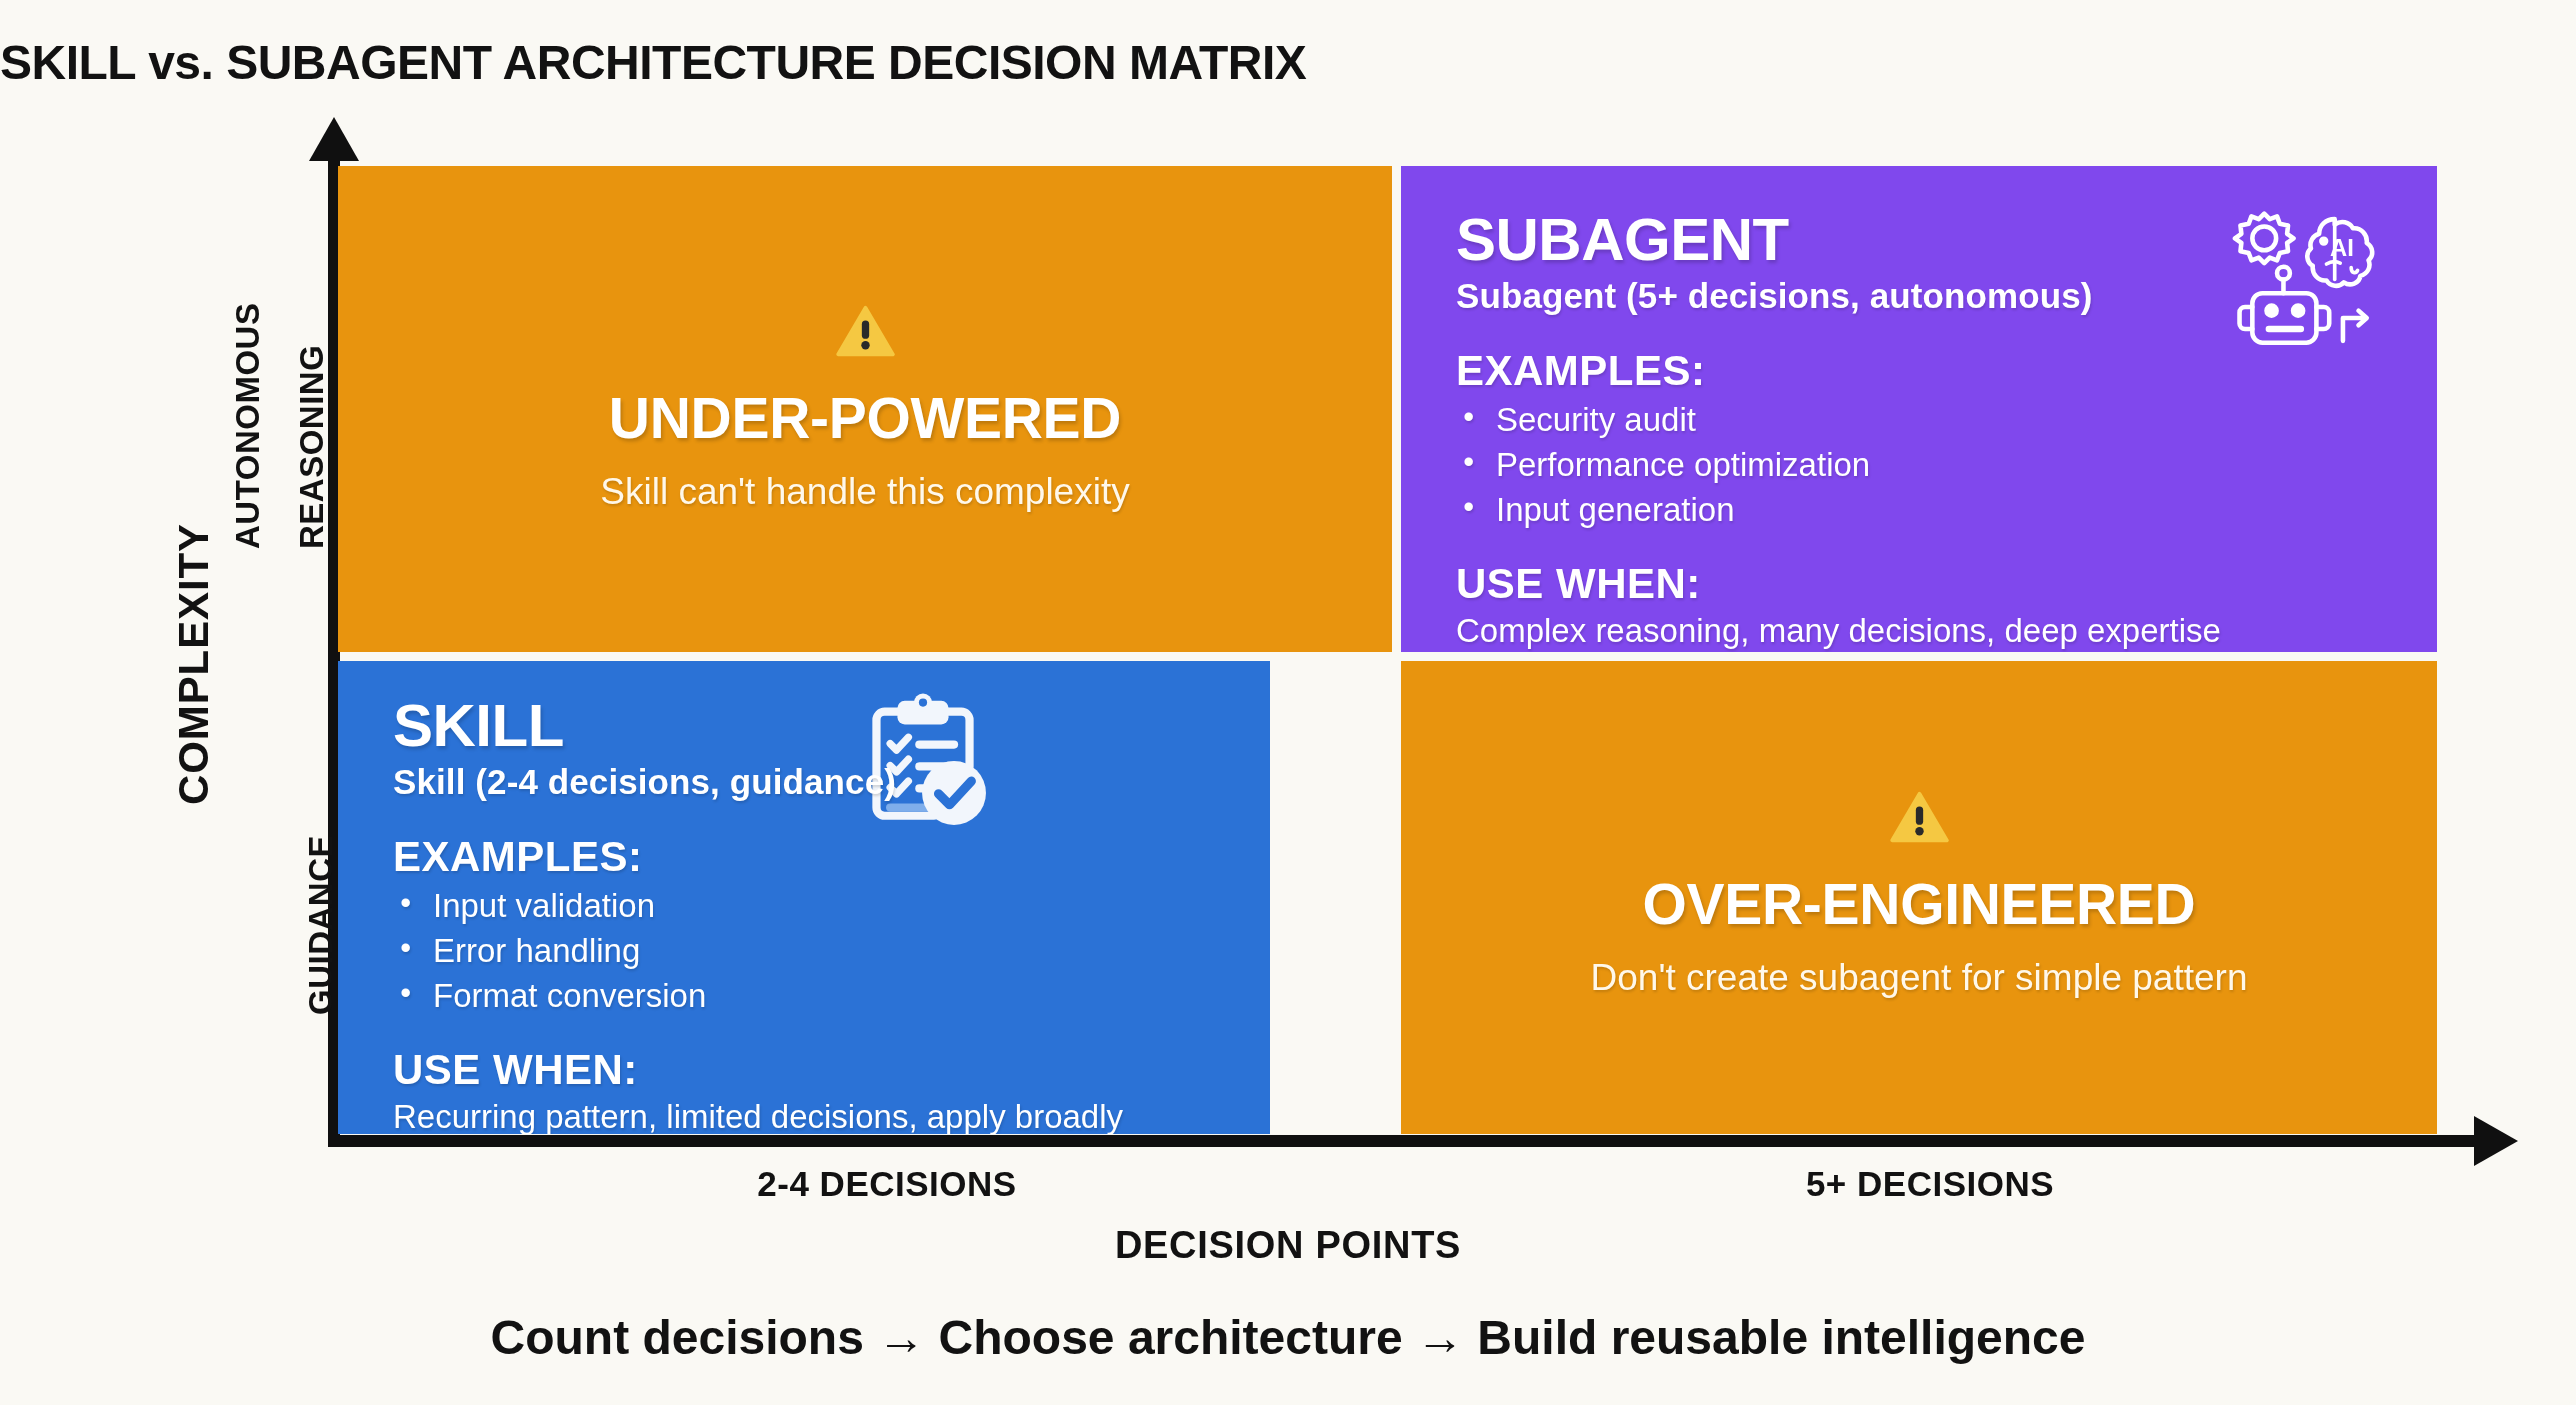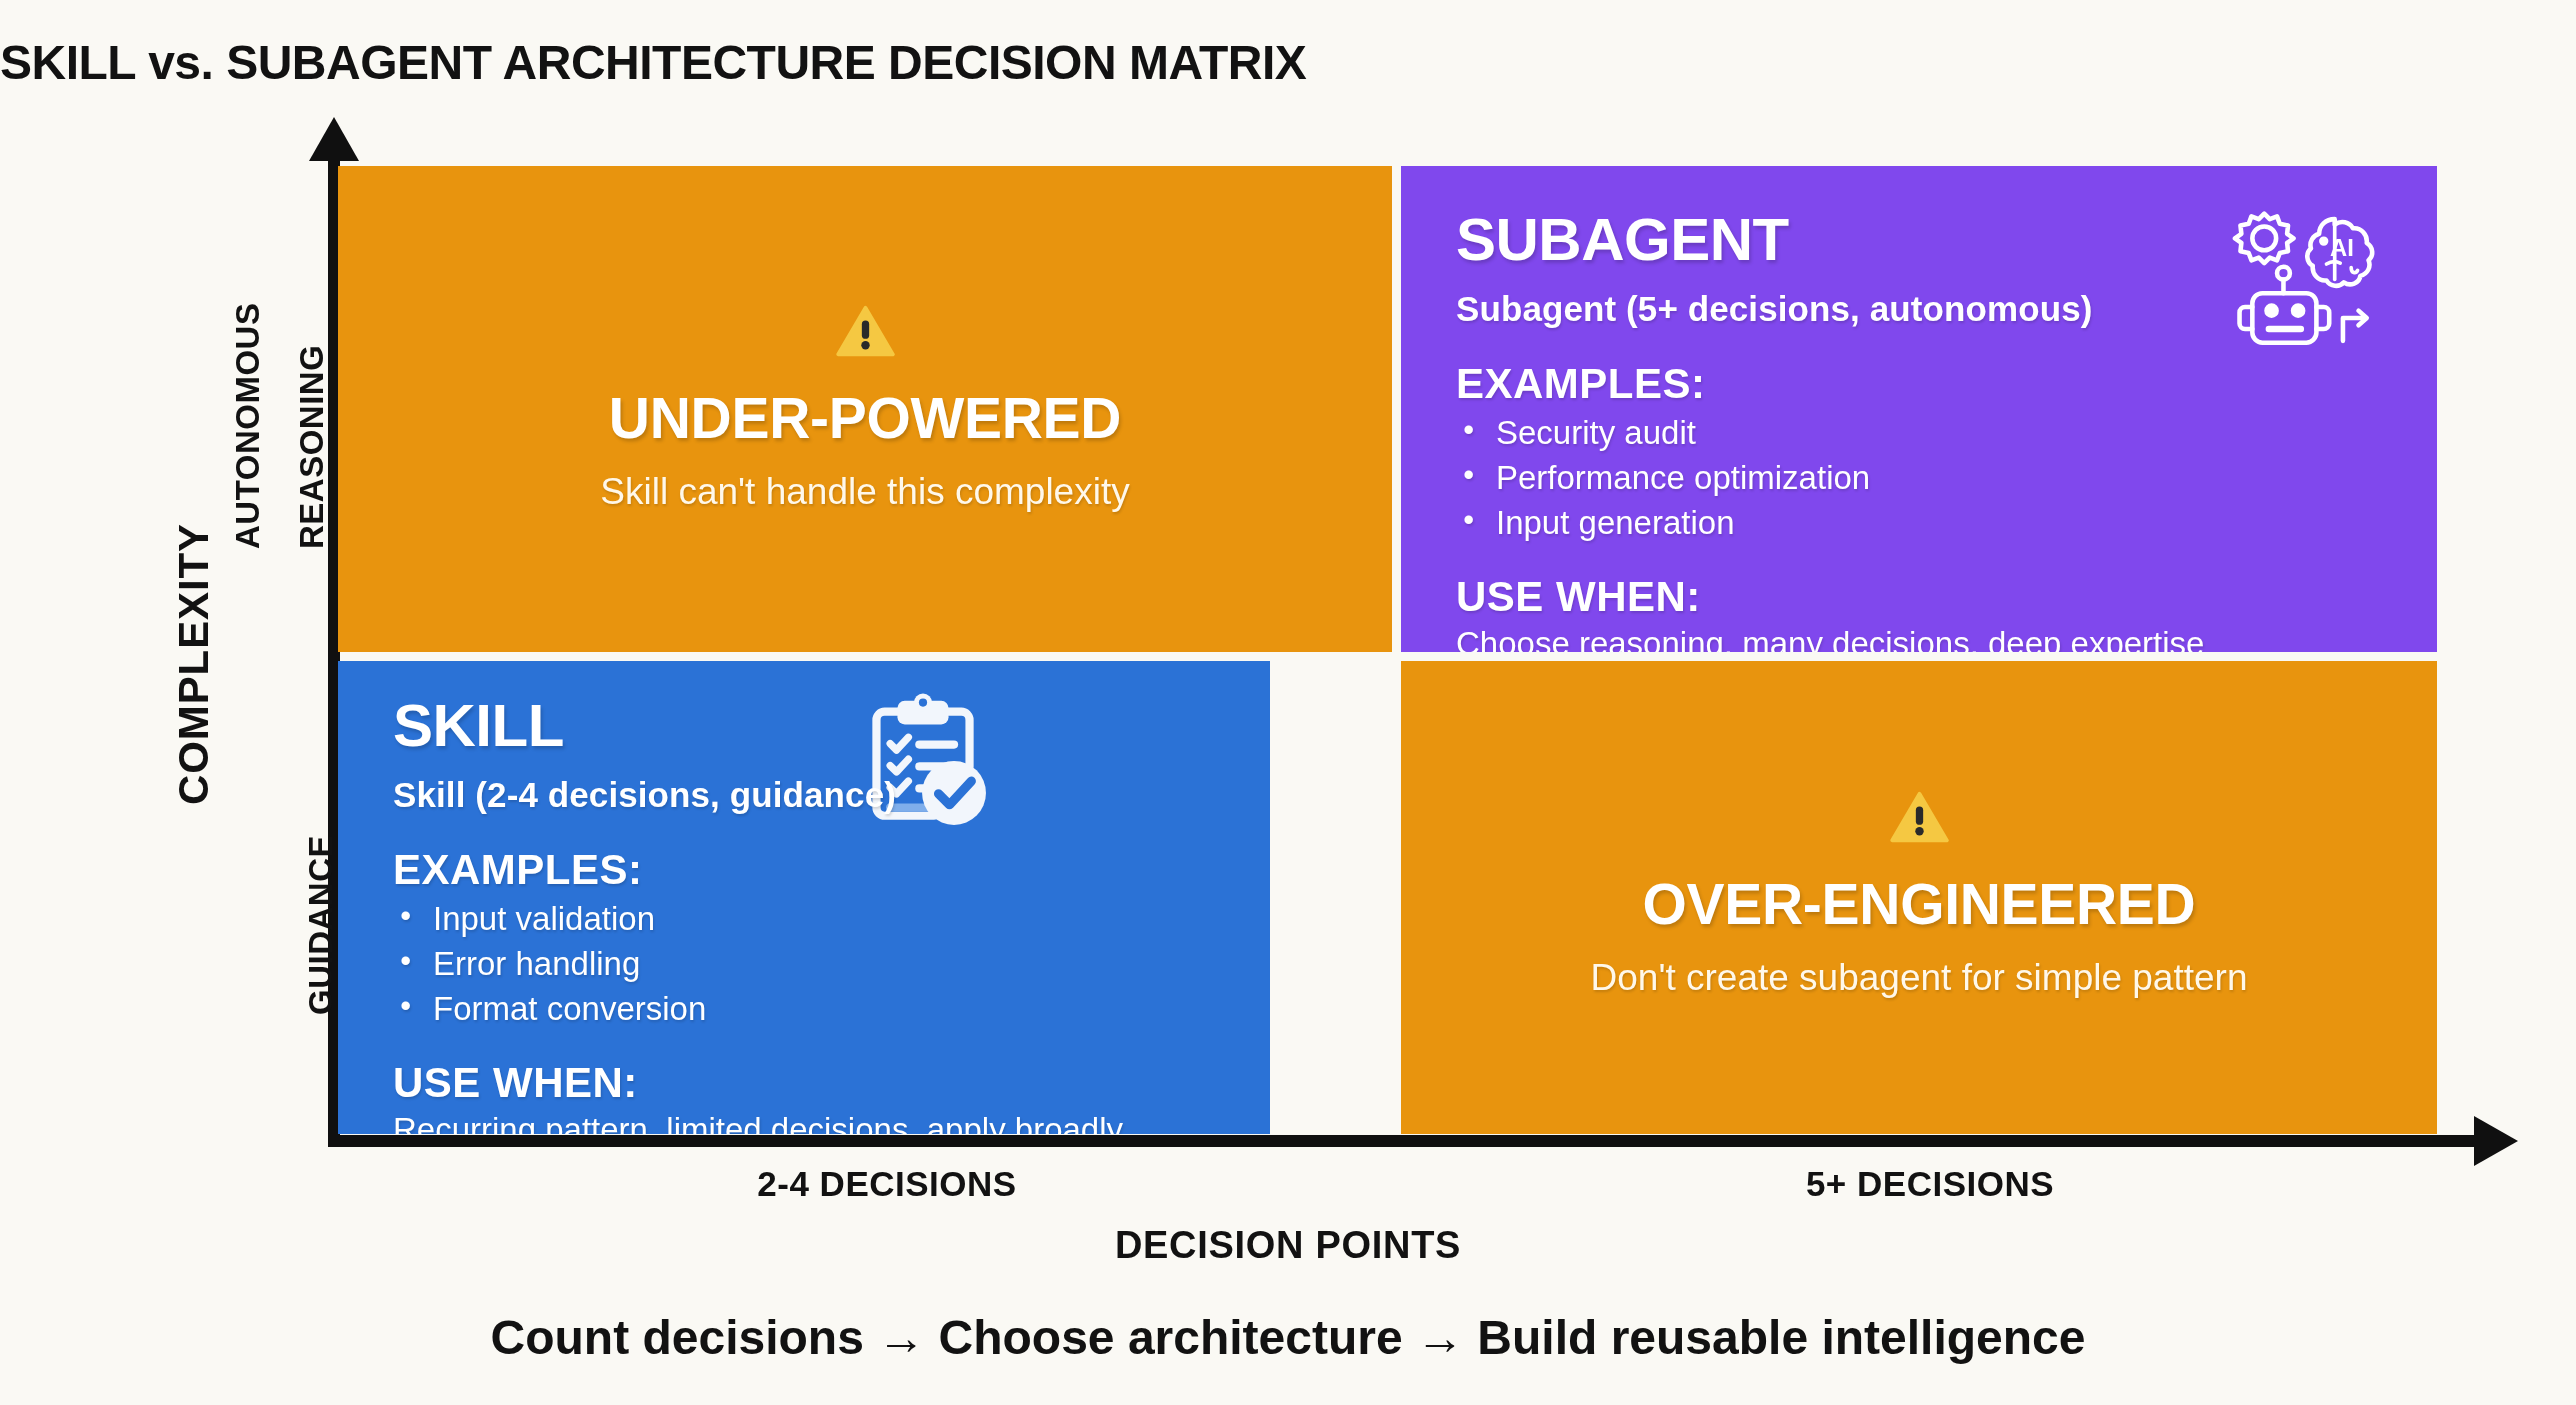--- a/index.html
+++ b/index.html
@@ -115,21 +115,21 @@
   
   .q-pad{position:absolute;left:55px;top:44px;right:37px;}
 
   .q-head{
     font-size:60px;font-weight:bold;color:#FFFFFF;
     letter-spacing:-0.5px;line-height:1.0;
     text-shadow:1.8px 2.7px 3.7px rgba(0,0,0,.18);
   }
   .q-sub{
     font-size:35px;font-weight:bold;color:#FFFFFF;
-    margin-top:19px;letter-spacing:0.1px;
+    margin-top:6px;letter-spacing:0.1px;
     text-shadow:0.9px 1.8px 2.7px rgba(0,0,0,.16);
   }
   .q-section{
     font-size:42px;font-weight:bold;color:#FFFFFF;
     letter-spacing:0.5px;margin-top:31px;
     text-shadow:0.9px 1.8px 2.7px rgba(0,0,0,.16);
   }
   .q-list{margin:5.5px 0 0 0;padding:0;list-style:none;}
   .q-list li{
     font-size:33px;color:#FFFFFF;
@@ -245,21 +245,21 @@
       <div class="q-sub">Subagent (5+ decisions, autonomous)</div>
 
       <div class="q-section">EXAMPLES:</div>
       <ul class="q-list">
         <li>Security audit</li>
         <li>Performance optimization</li>
         <li>Input generation</li>
       </ul>
 
       <div class="q-section">USE WHEN:</div>
-      <div class="q-usewhen-text">Choose reasoning, many decisions, deep expertise</div>
+      <div class="q-usewhen-text">Complex reasoning, many decisions, deep expertise</div>
     </div>
   </div>
 
   <div class="quad" id="quad-skill">
     <div class="icon-corner" style="right:274px;top:27.4px;">
       <svg width="146" height="146" viewBox="0 0 160 160" fill="none">
         <g stroke="#F2F6FC" stroke-width="9" stroke-linecap="round" stroke-linejoin="round">
           <path d="M52 26 L38 26 A9 9 0 0 0 29 35 L29 131 A9 9 0 0 0 38 140 L92 140"></path>
           <path d="M108 26 L122 26 A9 9 0 0 1 131 35 L131 86"></path>
         </g>

